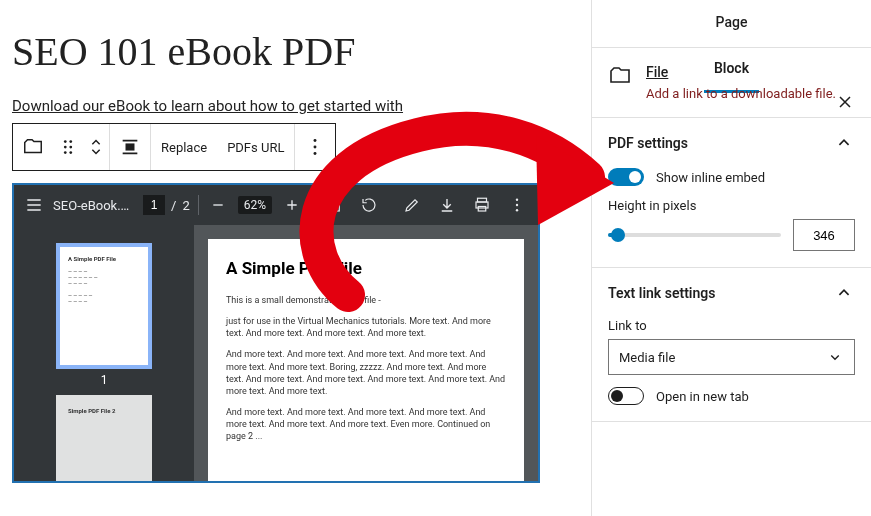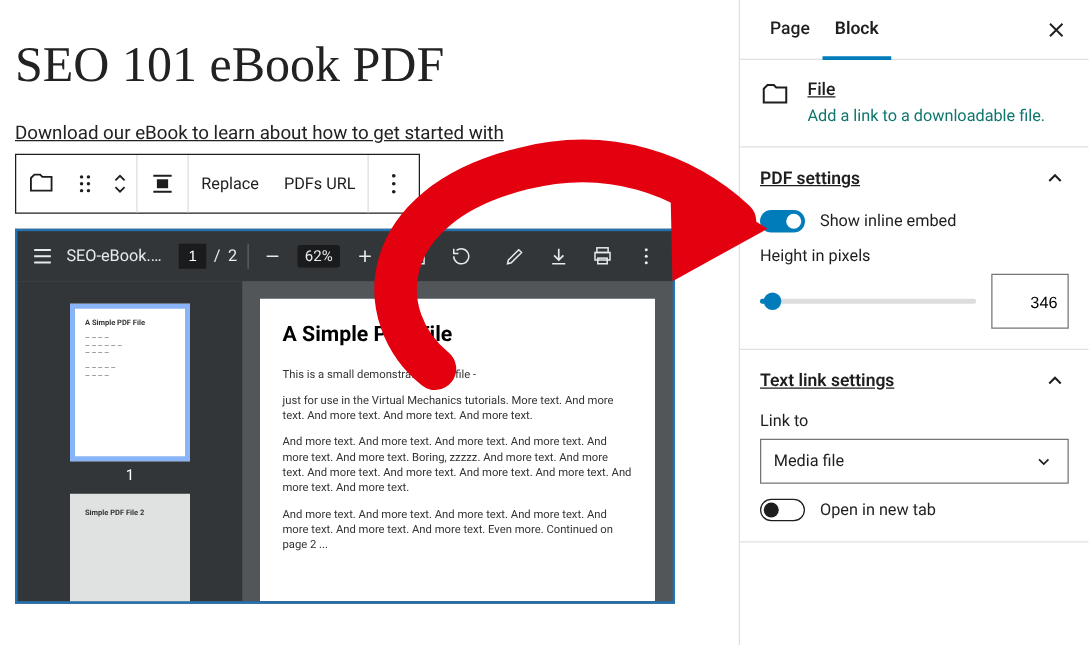--- a/index.html
+++ b/index.html
@@ -38,52 +38,52 @@
 .thumb { width: 96px; height: 126px; background: #fff; border: 4px solid #8ab4f8; padding: 8px; font-size: 5px; color: #333; overflow: hidden; }
 .thumb.inactive { border-color: transparent; opacity: .85; }
 .thumb-label { color: #fff; font-size: 12px; }
 .thumb h6 { font-size: 6px; margin-bottom: 6px; }
 .pdf-page { flex: 1; background: #525659; padding: 14px 14px 0 14px; overflow: hidden; }
 .pdf-sheet { background: #fff; width: 100%; height: 100%; padding: 18px 18px; font-size: 9px; color: #333; line-height: 1.35; }
 .pdf-sheet h3 { font-size: 17px; font-weight: 700; margin-bottom: 14px; color: #000; }
 .pdf-sheet p { margin-bottom: 9px; }
 
 
-.sb-tabs { display: flex; align-items: center; border-bottom: 1px solid #e0e0e0; padding: 0 14px; height: 48px; }
+.sb-tabs { display: flex; align-items: center; border-bottom: 1px solid #e0e0e0; padding: 0 14px; height: 48px; flex-direction: column; }
 .sb-tab { padding: 14px 10px; font-size: 14px; color: #1e1e1e; cursor: pointer; border-bottom: 3px solid transparent; margin-bottom: -1px; font-weight: 500; }
 .sb-tab.active { border-bottom-color: #007cba; font-weight: 600; }
 .sb-close { margin-left: auto; width: 24px; height: 24px; cursor: pointer; display: flex; align-items: center; justify-content: center; }
 
 .sb-blockinfo { display: flex; gap: 14px; padding: 16px; border-bottom: 1px solid #e0e0e0; }
 .sb-blockicon { width: 24px; height: 24px; flex-shrink: 0; }
 .sb-blocktext .t { font-size: 14px; font-weight: 500; margin-bottom: 6px; text-decoration: underline; }
-.sb-blocktext .d { font-size: 13px; color: #0f766e; }
+.sb-blocktext .d { font-size: 13px; color: #7f1d1d; }
 
 .sb-panel { border-bottom: 1px solid #e0e0e0; }
-.sb-panel-head { display: flex; align-items: center; justify-content: space-between; padding: 14px 16px; cursor: pointer; text-decoration: underline; }
+.sb-panel-head { display: flex; align-items: center; justify-content: space-between; padding: 14px 16px; cursor: pointer; }
 .sb-panel-head .h { font-size: 14px; font-weight: 600; }
 .sb-panel-head svg { width: 22px; height: 22px; }
 .sb-panel-body { padding: 0 16px 16px 16px; display: flex; flex-direction: column; gap: 12px; }
 
 .sb-toggle-row { display: flex; align-items: center; gap: 12px; font-size: 13px; }
 .toggle { width: 36px; height: 18px; border-radius: 9px; position: relative; cursor: pointer; flex-shrink: 0; }
 .toggle.on { background: #007cba; }
 .toggle.off { background: #fff; border: 1.5px solid #1e1e1e; }
 .toggle .knob { position: absolute; width: 12px; height: 12px; border-radius: 50%; top: 3px; }
 .toggle.on .knob { background: #fff; right: 3px; }
 .toggle.off .knob { background: #1e1e1e; left: 2px; top: 1.5px; }
 
 .sb-note { font-size: 12px; color: #757575; line-height: 1.4; }
 
 .sb-field-label { font-size: 13px; margin-bottom: 6px; }
 .sb-slider-row { display: flex; align-items: center; gap: 12px; }
 .slider { flex: 1; height: 4px; background: #ddd; border-radius: 2px; position: relative; }
 .slider .fill { position: absolute; left: 0; top: 0; height: 100%; background: #007cba; border-radius: 2px; width: 6%; }
 .slider .thumb { position: absolute; width: 14px; height: 14px; background: #007cba; border-radius: 50%; top: -5px; left: 6%; margin-left: -7px; border: none; padding: 0; }
-.sb-numinput { width: 62px; height: 44px; border: 1px solid #757575; padding: 0 8px; font-size: 13px; text-align: right; }
+.sb-numinput { width: 62px; height: 32px; border: 1px solid #757575; padding: 0 8px; font-size: 13px; text-align: center; }
 
 .sb-select { width: 100%; height: 36px; border: 1px solid #757575; padding: 4px 10px; font-size: 13px; background: #fff; display: flex; align-items: center; justify-content: space-between; cursor: pointer; }
 
 .arrow-overlay { position: absolute; left: 288px; top: 105px; width: 330px; height: 210px; pointer-events: none; }
 </style>
 </head>
 <body>
 
 <div class="editor">
   <div class="canvas">

